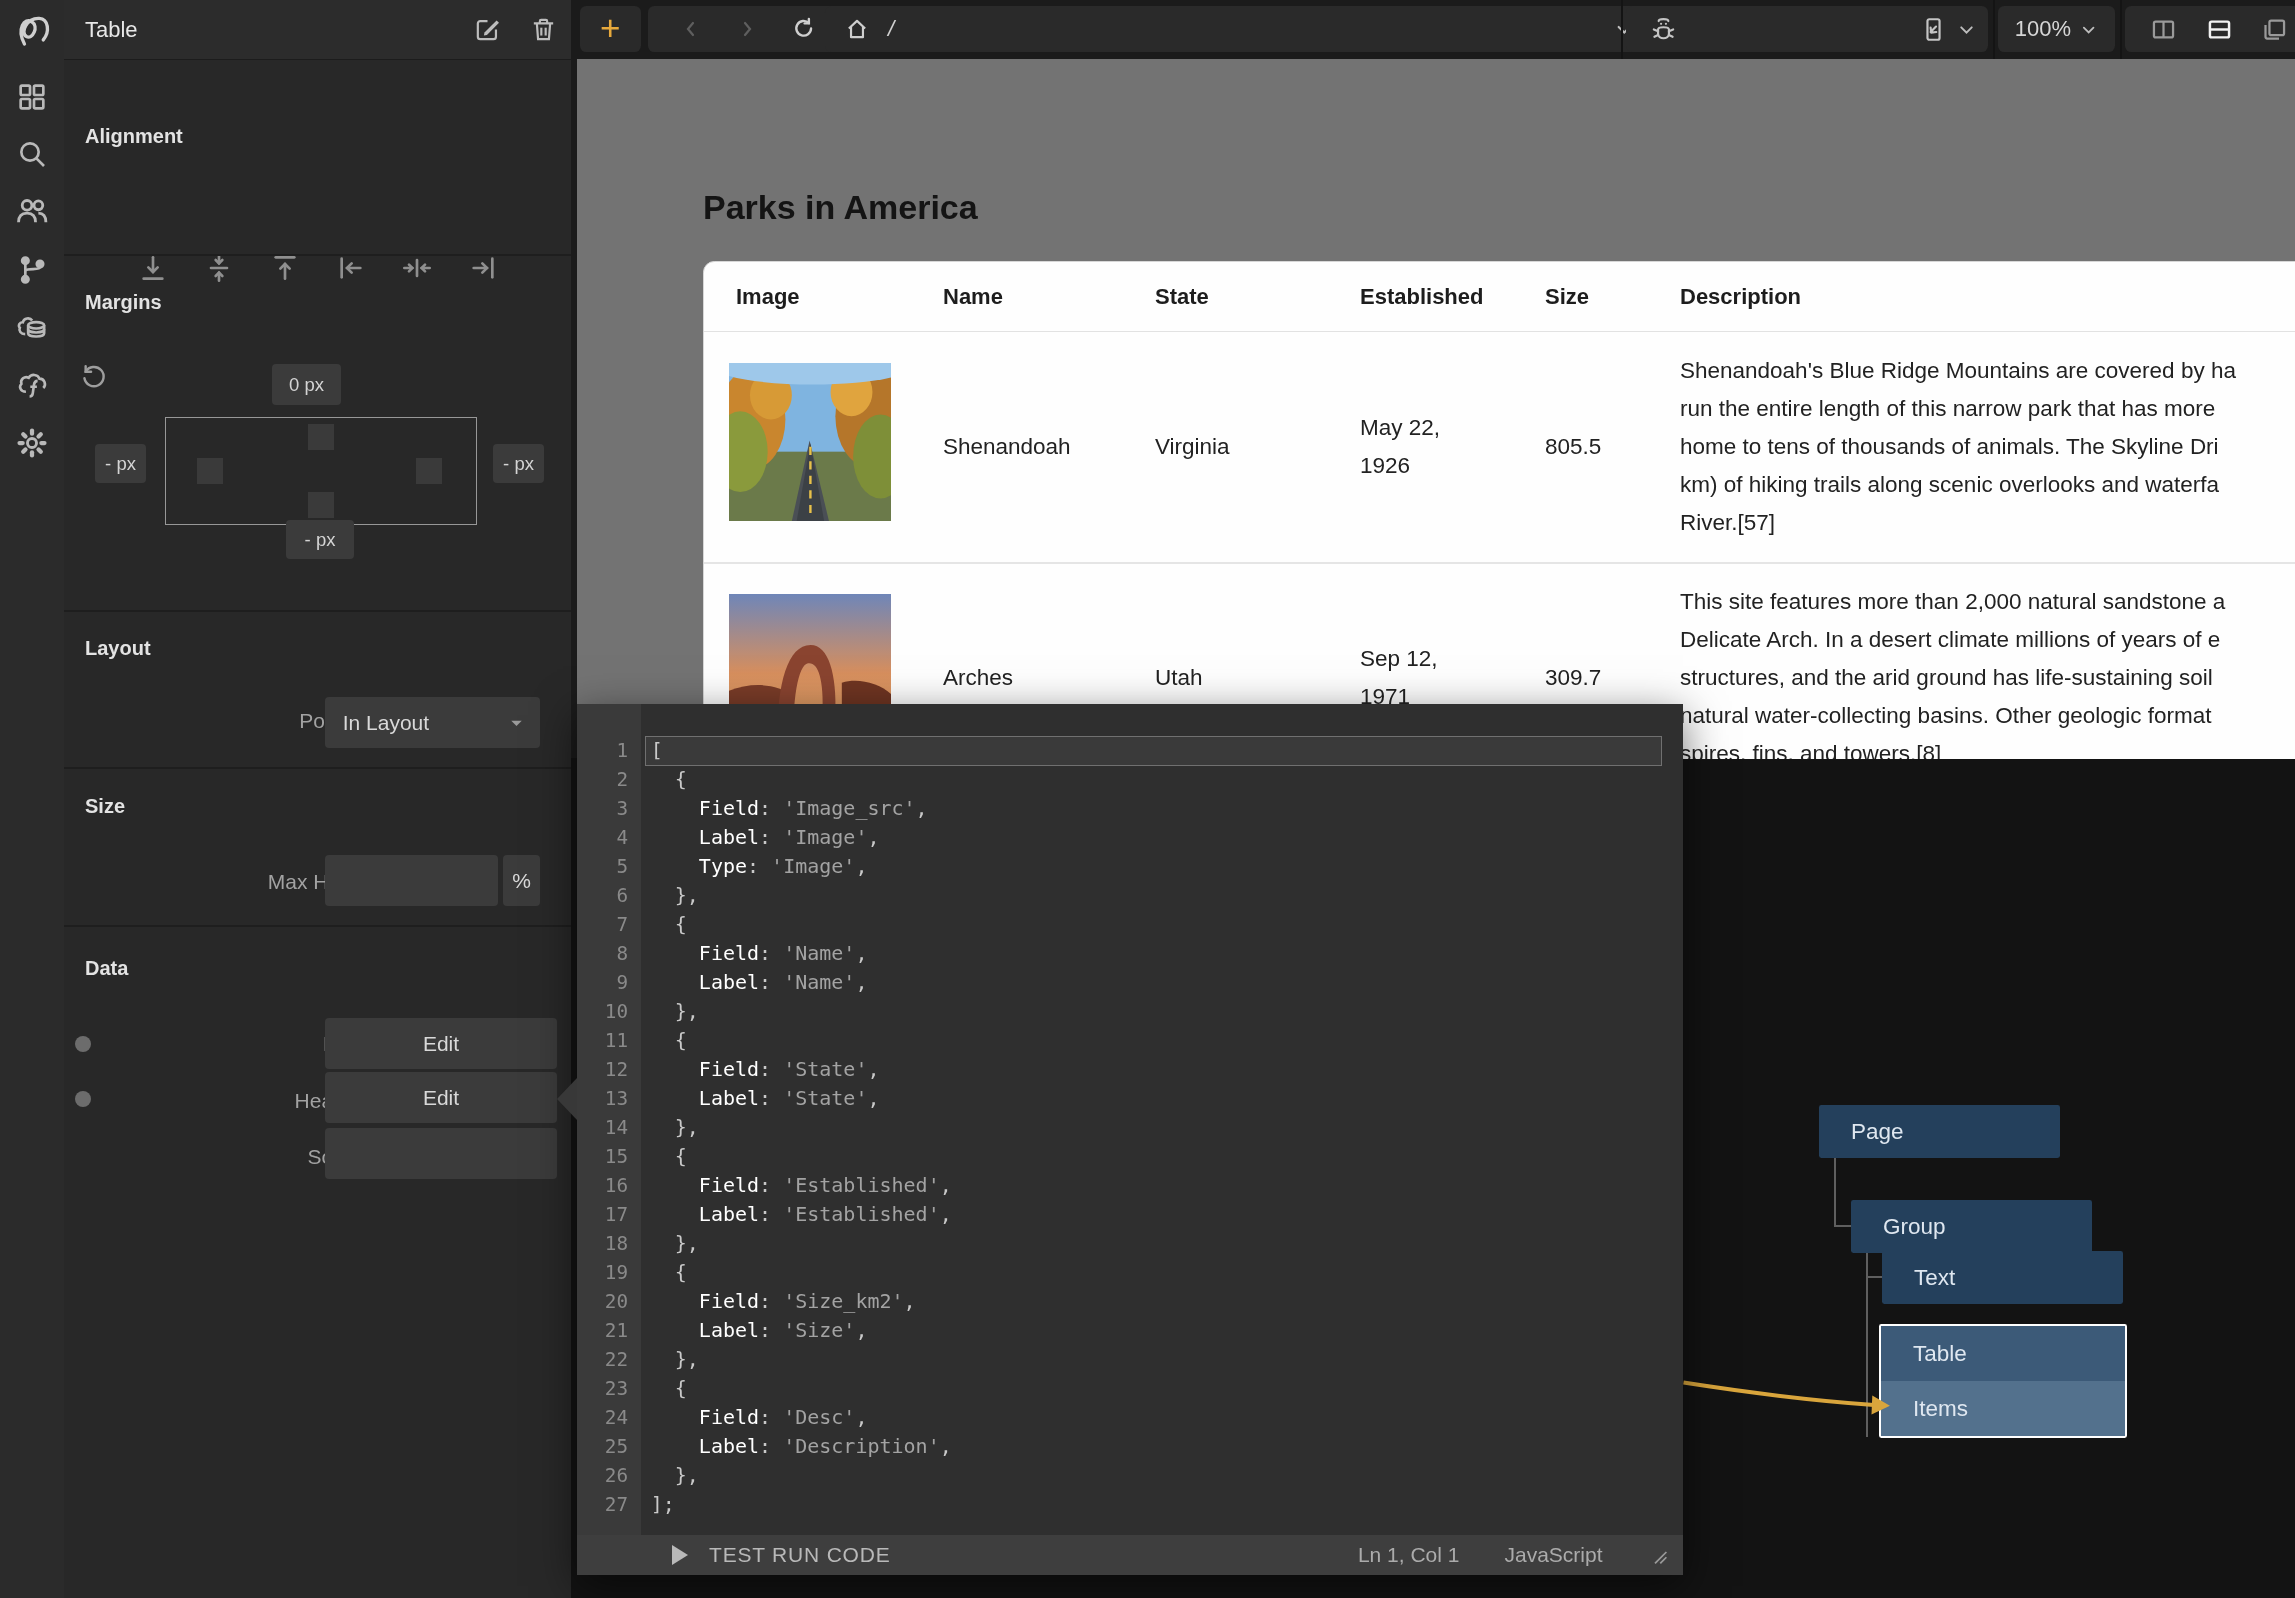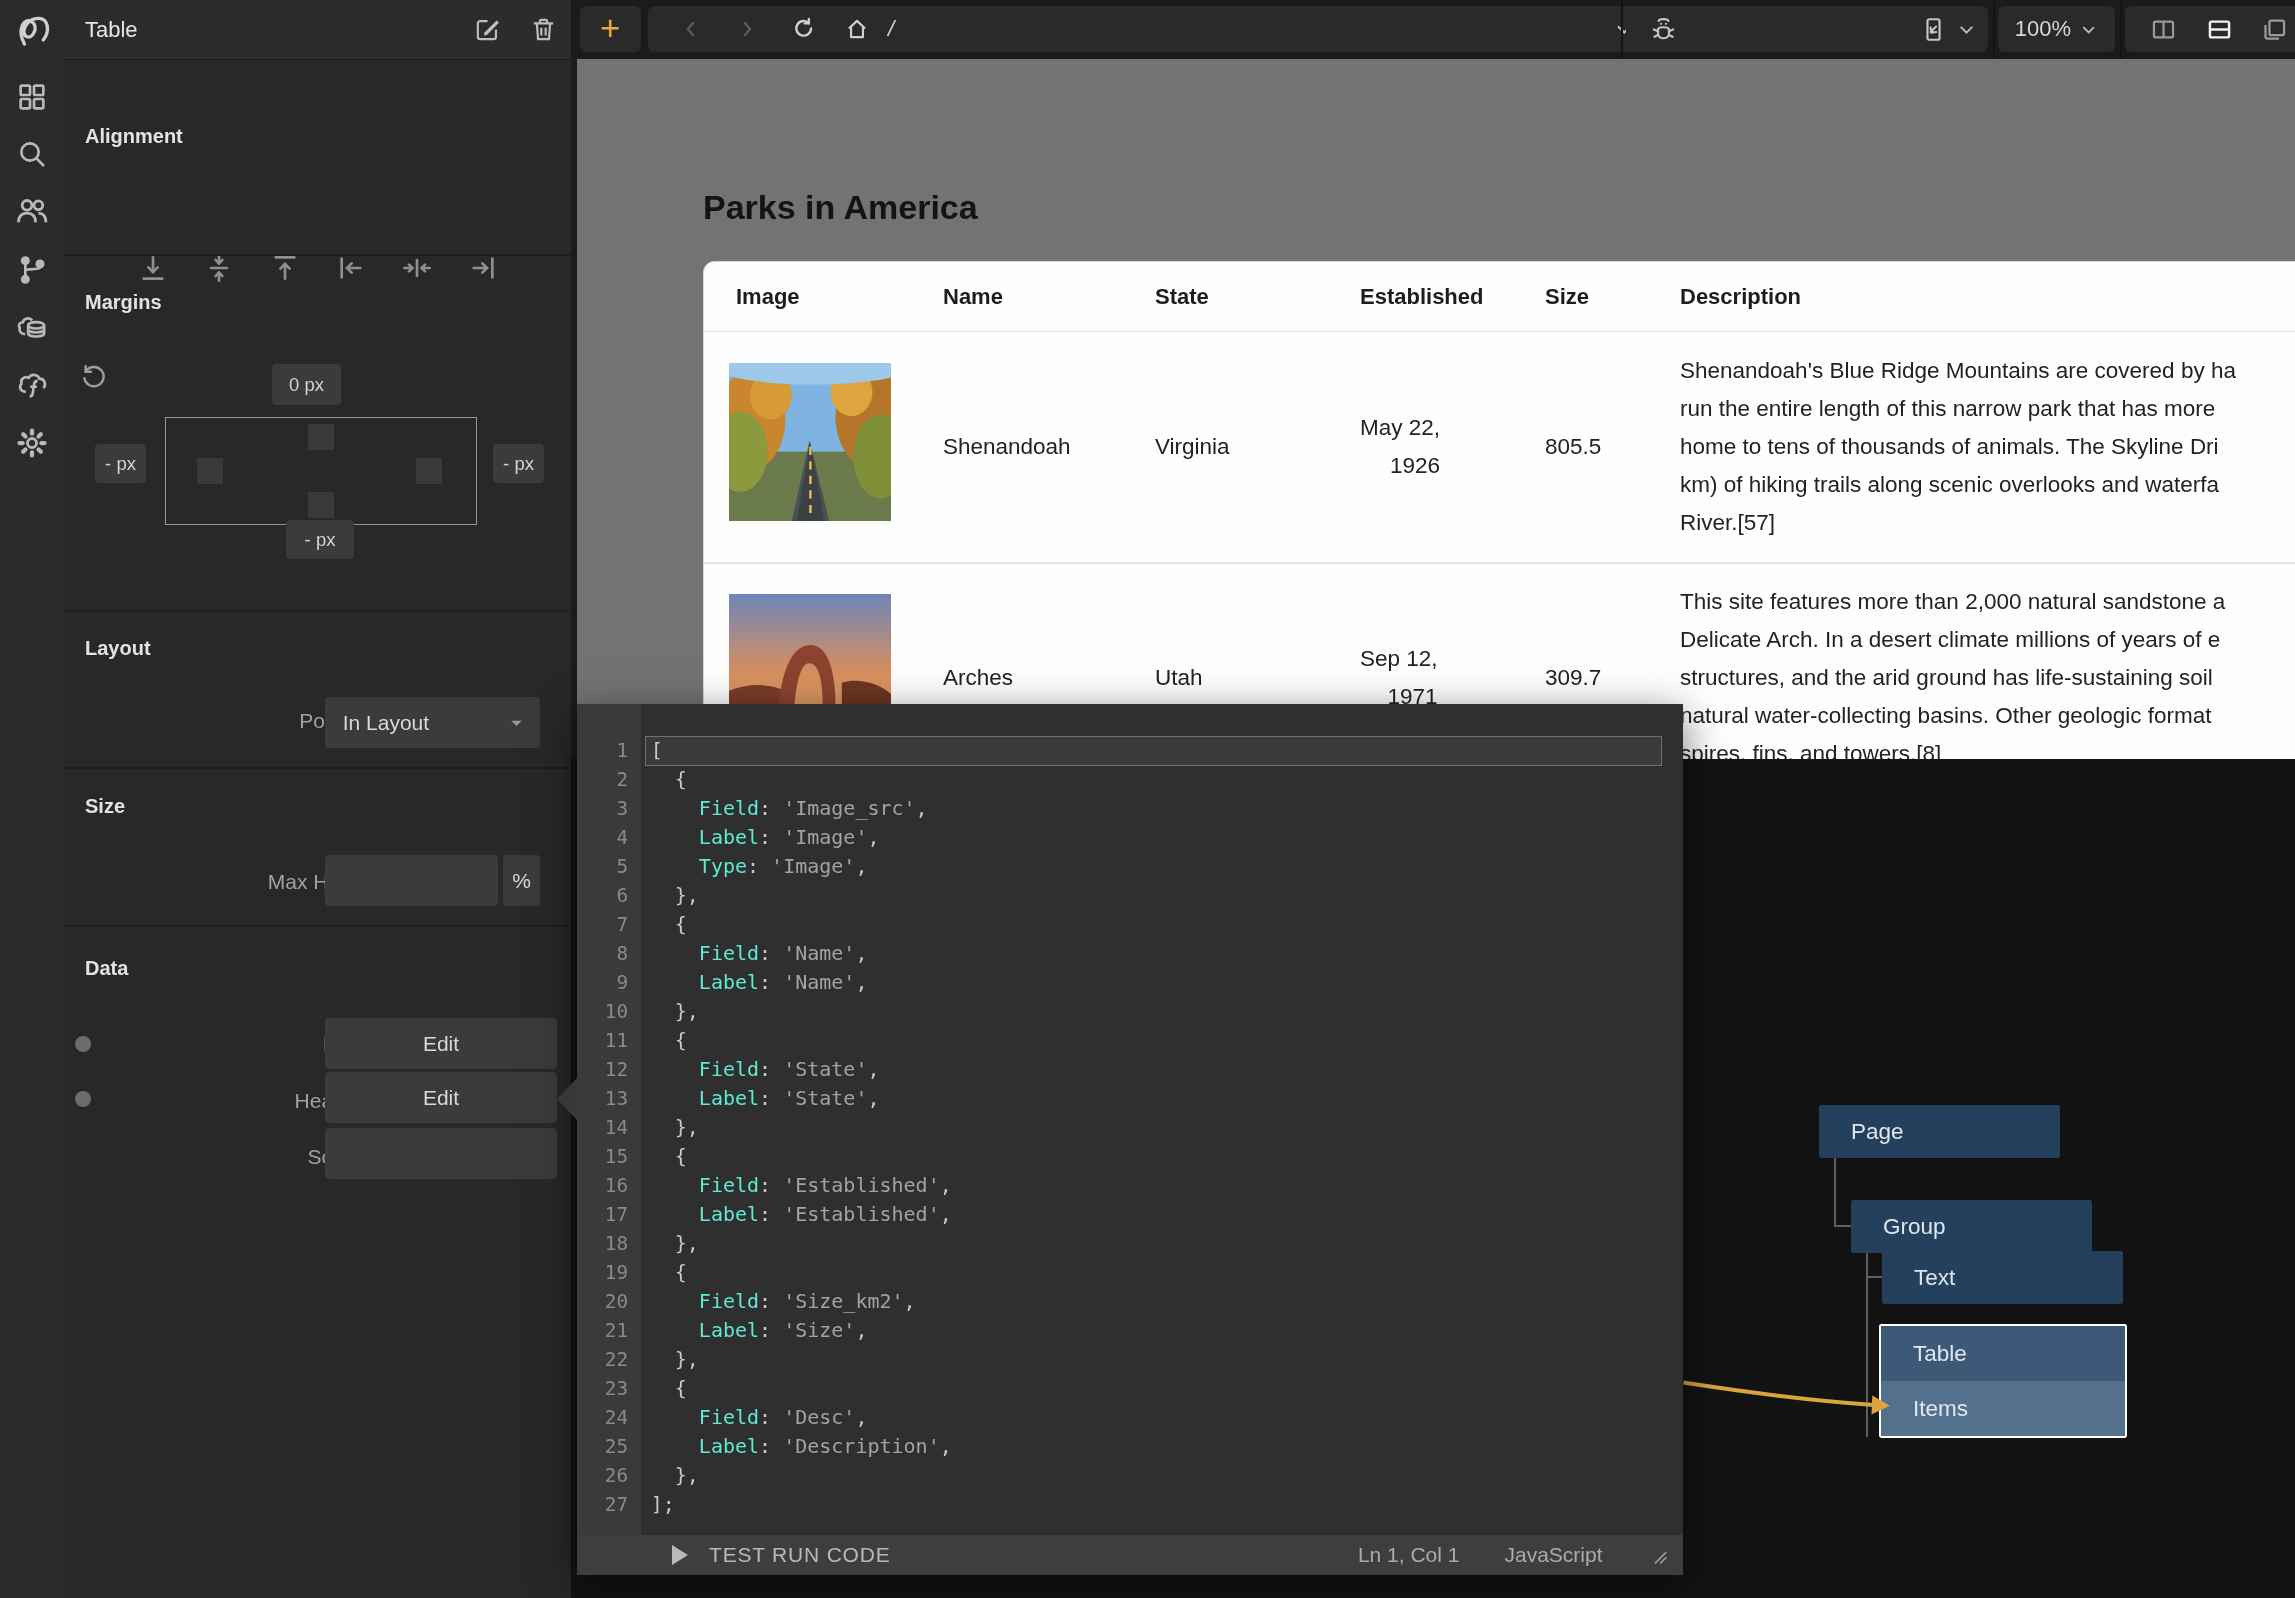--- a/index.html
+++ b/index.html
@@ -58,21 +58,21 @@
   .td.col-desc{flex-direction:column;justify-content:center;align-items:flex-start;}
   .desc-line{white-space:nowrap;line-height:38px;font-size:22.5px;color:#222;}
   .estab{line-height:38px;}
   .row-sep{position:absolute;left:0;top:300px;width:1769px;height:1.6px;background:#e5e5e5;}
   .thumb{position:absolute;left:25px;top:32px;width:162px;height:158px;overflow:hidden;}
 
   
   .cx-image{left:32px;width:215px;}
   .cx-name{left:239px;width:212px;}
   .cx-state{left:451px;width:205px;}
-  .cx-estab{left:656px;width:184px;text-align:right;}
+  .cx-estab{left:656px;width:184px;}
   .cx-size{left:841px;width:136px;}
   .cx-desc{left:976px;width:788px;}
 
   
   .nodegraph{position:absolute;left:571px;top:758px;width:1724px;height:841px;background:#131313;z-index:5;}
   .node{position:absolute;width:241px;height:53px;background:#24405c;border-radius:2.4px;
     display:flex;align-items:center;cursor:pointer;}
   .node-label{margin-left:32px;font-size:22.5px;color:#dfe7f0;}
   .node-sel{position:absolute;left:1308px;top:566px;width:248px;height:114px;border:2.4px solid #ffffff;
     border-radius:2.4px;box-sizing:border-box;cursor:pointer;}
@@ -88,21 +88,21 @@
   .gutter{position:absolute;left:0;top:0;width:64px;height:831px;background:#3a3a3a;
     padding-top:32px;box-sizing:border-box;}
   .gutter .ln{height:29px;line-height:29px;text-align:right;padding-right:13px;
     font-family:"DejaVu Sans Mono", monospace;font-size:19.3px;color:#8a8a8a;}
   .code-area{position:absolute;left:64px;top:0;width:1042px;height:831px;padding-top:32px;
     box-sizing:border-box;overflow:hidden;}
   .cur-line{position:absolute;left:68px;top:32px;width:1017px;height:30px;
     background:rgba(255,255,255,.055);border:0.8px solid #707070;box-sizing:border-box;}
   .code-line{height:29px;line-height:29px;white-space:pre;
     font-family:"DejaVu Sans Mono", monospace;font-size:20px;padding-left:9.7px;position:relative;z-index:2;}
-  .tok-k{color:#5eead4;} .tok-s{color:#a3a3a3;} .tok-b{color:#c9c9c9;}
+  .tok-k{color:#ffffff;} .tok-s{color:#a3a3a3;} .tok-b{color:#c9c9c9;}
   .editor-footer{position:absolute;left:0;bottom:0;width:1106px;height:40px;background:#3e3e3e;
     display:flex;align-items:center;}
   .run-play{width:0;height:0;border-top:10.5px solid transparent;border-bottom:10.5px solid transparent;
     border-left:16px solid #b9b9b9;margin-left:95px;}
   .run-label{margin-left:21px;font-size:21px;color:#b9b9b9;letter-spacing:0.8px;cursor:pointer;}
   .footer-spacer{flex:1}
   .status-text{font-size:21px;color:#ababab;}
   .grip{margin:0 14.5px 0 45px;}
 
   .dim{opacity:.55}

